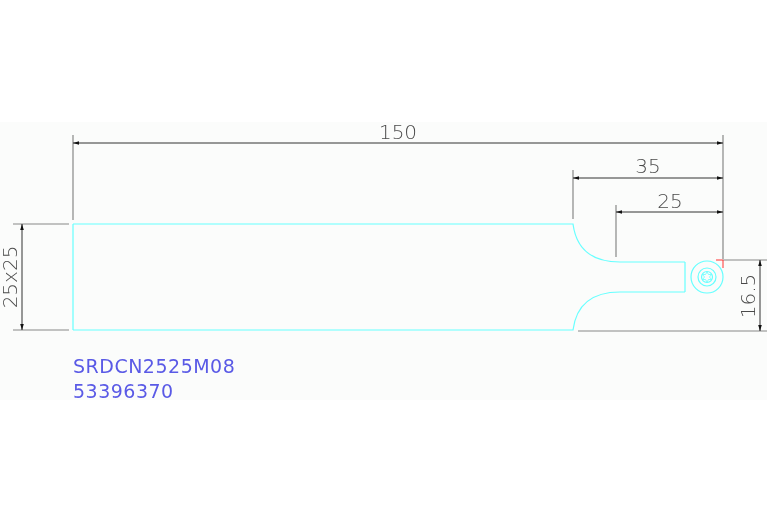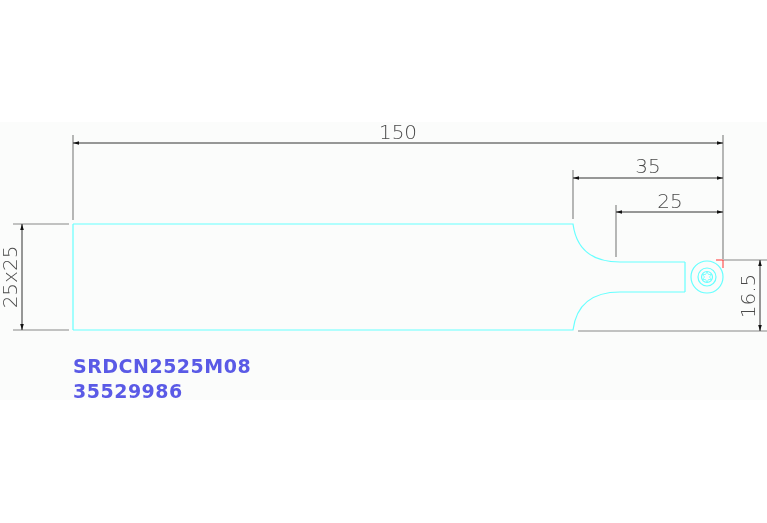--- a/index.html
+++ b/index.html
@@ -2,21 +2,21 @@
 <html><head>
 <meta charset="utf-8">
 <style>
   html, body { margin:0; padding:0; }
   body { width:767px; height:523px; background:#ffffff; position:relative; overflow:hidden;
          font-family:"Liberation Sans", sans-serif; }
   #canvas { position:absolute; left:0; top:122px; width:767px; height:278px; background:#fbfcfb; }
   svg { position:absolute; left:0; top:0; }
   .dimtxt { font-family:"DejaVu Sans", sans-serif; font-weight:200; fill:#4a4a4a; }
   .label { position:absolute; left:73px; color:#5a5ae6; font-family:"DejaVu Sans", sans-serif;
-           font-size:19px; letter-spacing:0.5px; line-height:21px; font-weight:700; }
+           font-size:19px; letter-spacing:0.5px; line-height:21px; font-weight:400; }
 </style>
 </head>
 <body>
 
 <div id="canvas"></div>
 
 <svg width="767" height="523" viewBox="0 0 767 523">
   <defs>
     <marker id="arr" viewBox="0 0 10 10" refX="10" refY="5" markerWidth="10" markerHeight="6" orient="auto-start-reverse" markerUnits="userSpaceOnUse">
       <path d="M0,2 L10,5 L0,8 z" fill="#111"></path>
@@ -59,13 +59,13 @@
   </g>
 
   <text class="dimtxt" x="398" y="139" font-size="20" text-anchor="middle">150</text>
   <text class="dimtxt" x="648" y="173" font-size="20" text-anchor="middle">35</text>
   <text class="dimtxt" x="670" y="208" font-size="20" text-anchor="middle">25</text>
   <text class="dimtxt" x="0" y="0" font-size="20" text-anchor="middle" transform="translate(17,277) rotate(-90)">25x25</text>
   <text class="dimtxt" x="0" y="0" font-size="20" text-anchor="middle" transform="translate(755,296) rotate(-90)">16.5</text>
 </svg>
 
 <div class="label" style="top:356px;">SRDCN2525M08</div>
-<div class="label" style="top:381px;">35529986</div>
+<div class="label" style="top:381px;">53396370</div>
 
 </body></html>

